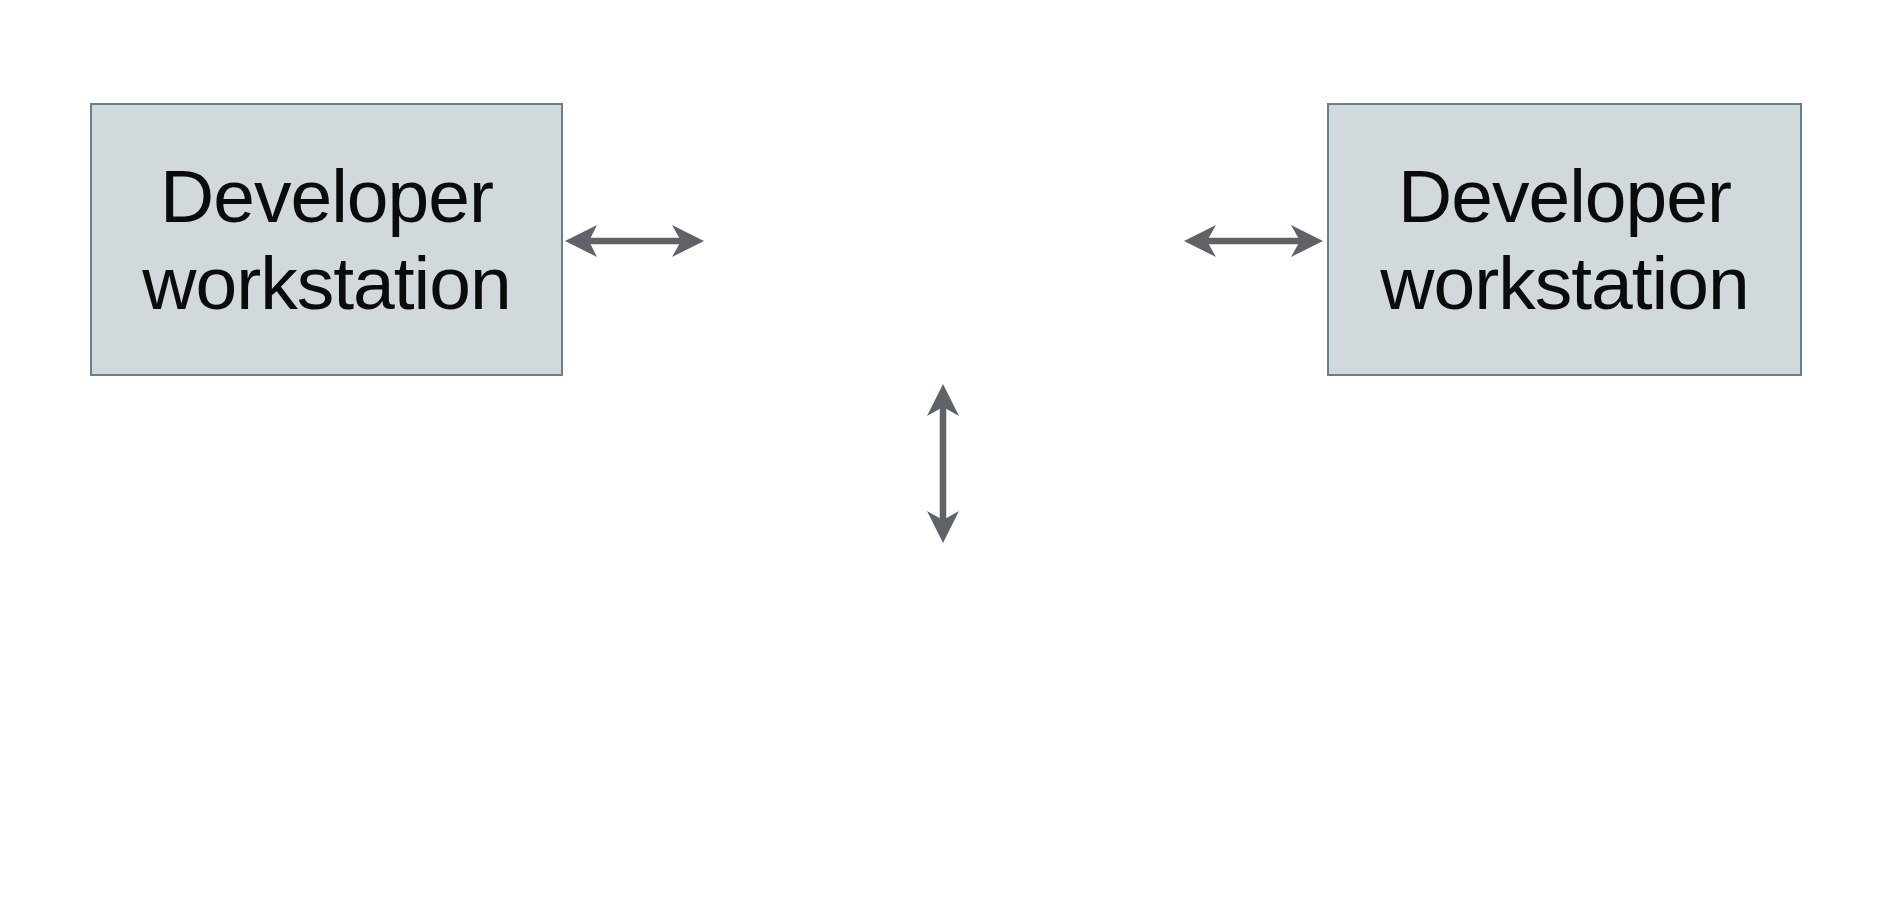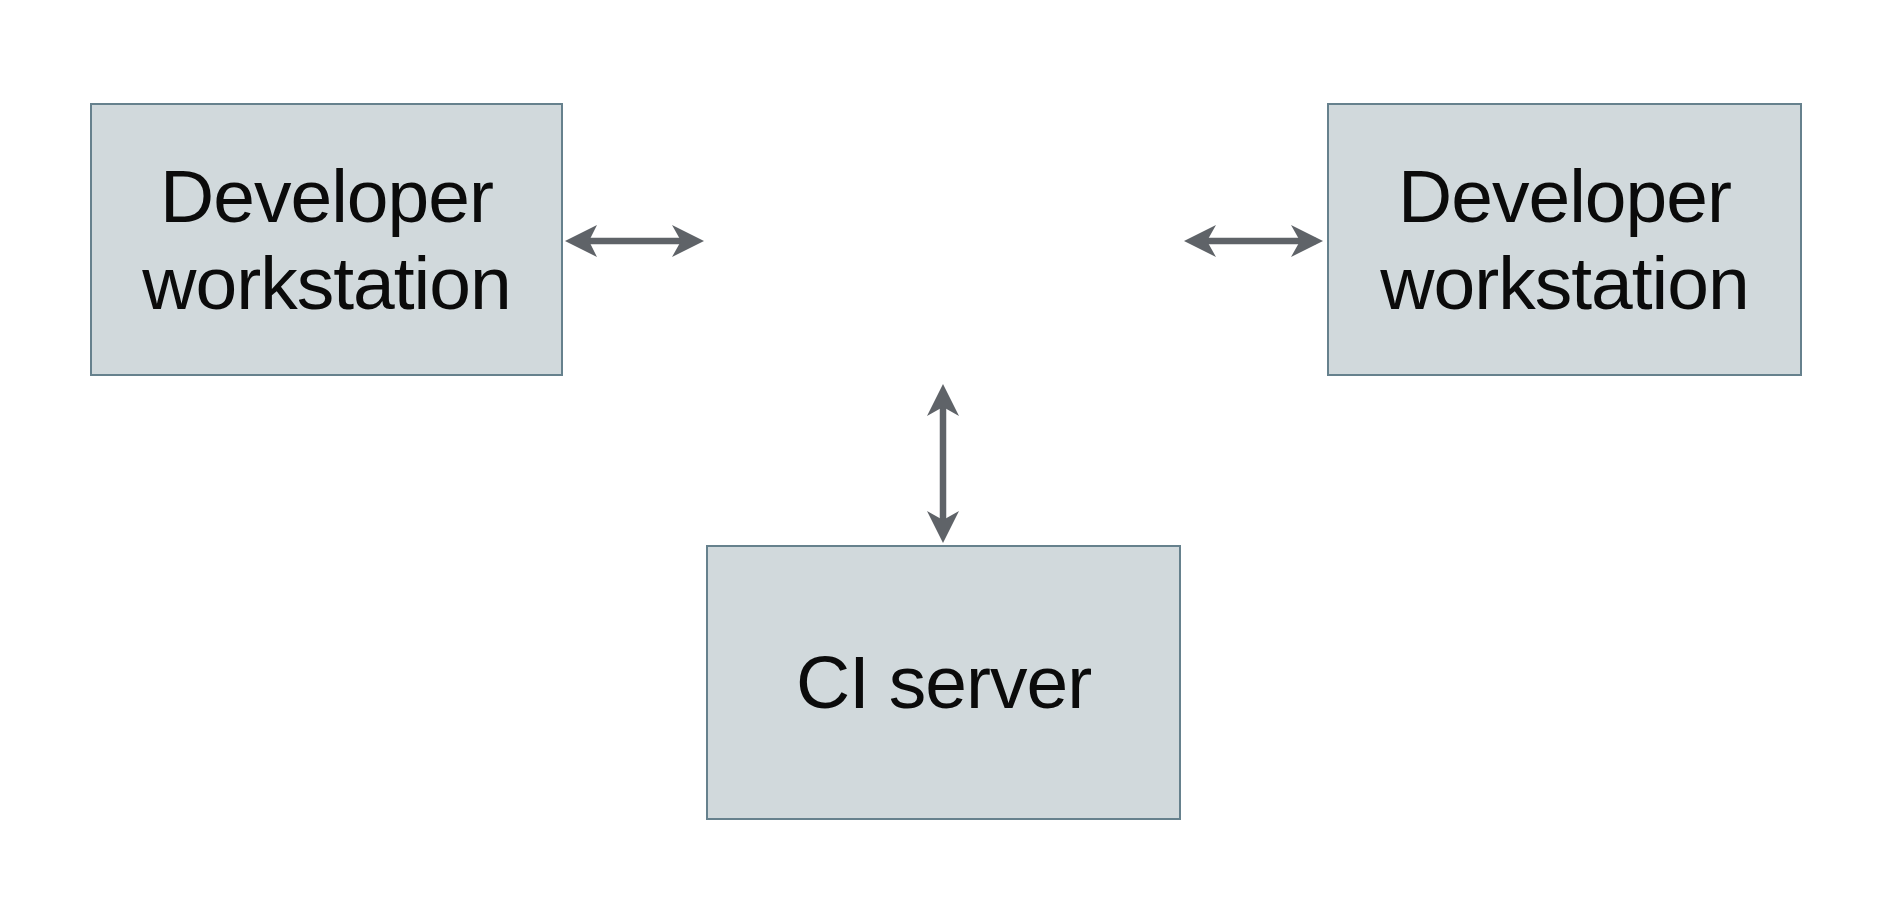--- a/index.html
+++ b/index.html
@@ -62,21 +62,20 @@
 
 <div class="canvas">
 
   <div class="node node-dev-left">Developer
 workstation</div>
 
 
   <div class="node node-dev-right">Developer
 workstation</div>
 
-  <div class="node node-ci">CI server</div>
 
   <svg class="arrow-layer" viewBox="0 0 1900 922" xmlns="http://www.w3.org/2000/svg">
 
     <g>
       <line class="arrow-line" x1="586" y1="241" x2="683" y2="241"></line>
       <polygon class="arrow-head" points="565,241 597,225 589,241 597,257"></polygon>
       <polygon class="arrow-head" points="704,241 672,225 681,241 672,257"></polygon>
     </g>
 
     <g>

